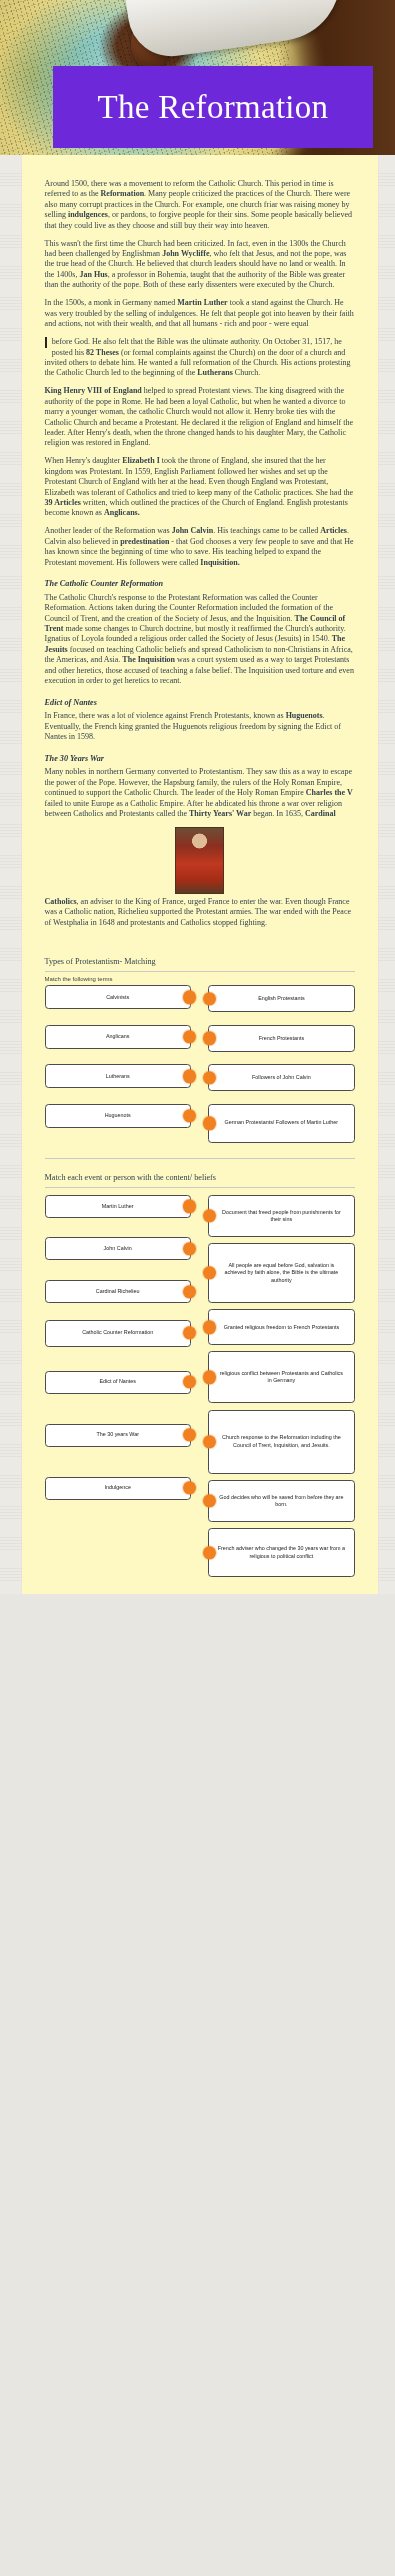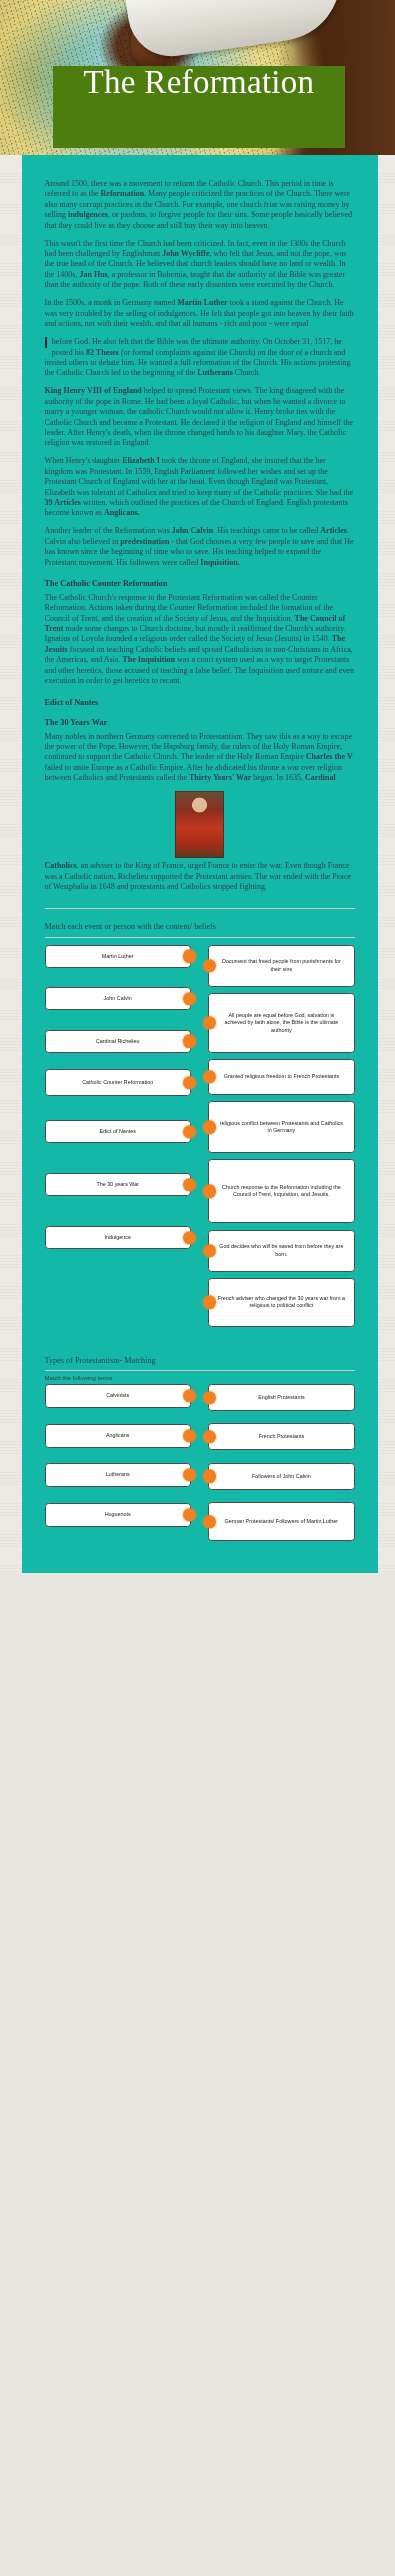--- a/index.html
+++ b/index.html
@@ -53,55 +53,56 @@
     transform:rotate(-8deg);
     box-shadow:0 3.1px 5.2px rgba(0,0,0,.28);
   }
   .hero-knob{
     position:absolute; left:131px; top:14.4px; width:40px; height:57px;
     border-radius:50%;
     background:radial-gradient(circle at 40% 35%, #8a4a26 0%, #5d2f14 60%, #3d1d0c 100%);
     box-shadow:0 1.5px 4.1px rgba(0,0,0,.4);
   }
   .hero-banner {
-    position:absolute; left:53px; top:66px; width:292px; height:82px;
-    background:#4d7c0f;
-    display:flex; align-items:flex-start; justify-content:center;
+    position:absolute; left:53px; top:66px; width:320px; height:82px;
+    background:#6d28d9;
+    display:flex; align-items:center; justify-content:center;
     z-index:3;
   }
   .hero-title {
     color:#ffffff;
     font-family:"Liberation Serif", serif;
     font-size:33px;
     letter-spacing:0.3px;
     line-height:1;
   }
 
   
   .sheet {
     position:relative; z-index:2;
     margin:0 18.5px 0 21.6px;
-    background:#14b8a6;
-    padding:24px 23px 32px 23px;
+    background:#fef9c3;
+    padding:24px 23px 17px 23px;
     min-height:52px;
     box-shadow:0 0 0 0.5px rgba(0,0,0,.03);
   }
   .sheet p {
     margin:0 0 7.7px 0;
     font-size:8px;
     line-height:1.30;
     text-align:left;
     color:#33424f;
   }
   .sheet p b, .sheet p strong { font-weight:bold; }
   .sheet h3 {
     margin:11.3px 0 4.6px 0;
     font-size:8.2px;
     font-weight:bold;
     color:#2b3946;
+    font-style:italic;
   }
 
   
   .inline-img { float:left; margin:1px 5.2px 2.1px 0; }
   .luther-img {
     width:44px; height:54px;
     background:
       radial-gradient(circle at 50% 32%, #d7b48e 0 8.2px, rgba(0,0,0,0) 8.8px),
       linear-gradient(180deg,#2a2118 0%, #171310 60%, #0d0b09 100%);
     border:0.5px solid #2a2520;
@@ -185,28 +186,81 @@
     </div>
 
     <p><b>King Henry VIII of England</b> helped to spread Protestant views. The king disagreed with the authority of the pope in Rome. He had been a loyal Catholic, but when he wanted a divorce to marry a younger woman, the catholic Church would not allow it. Henry broke ties with the Catholic Church and became a Protestant. He declared it the religion of England and himself the leader. After Henry's death, when the throne changed hands to his daughter Mary, the Catholic religion was restored in England.</p>
     <p>When Henry's daughter <b>Elizabeth I</b> took the throne of England, she insured that the her kingdom was Protestant. In 1559, English Parliament followed her wishes and set up the Protestant Church of England with her at the head. Even though England was Protestant, Elizabeth was tolerant of Catholics and tried to keep many of the Catholic practices. She had the <b>39 Articles</b> written, which outlined the practices of the Church of England. English protestants become known as <b>Anglicans.</b></p>
     <p>Another leader of the Reformation was <b>John Calvin</b>. His teachings came to be called <b>Articles</b>. Calvin also believed in <b>predestination</b> - that God chooses a very few people to save and that He has known since the beginning of time who to save. His teaching helped to expand the Protestant movement. His followers were called <b>Inquisition.</b></p>
 
     <h3>The Catholic Counter Reformation</h3>
     <p>The Catholic Church's response to the Protestant Reformation was called the Counter Reformation. Actions taken during the Counter Reformation included the formation of the Council of Trent, and the creation of the Society of Jesus, and the Inquisition. <b>The Council of Trent</b> made some changes to Church doctrine, but mostly it reaffirmed the Church's authority.  Ignatius of Loyola founded a religious order called the Society of Jesus (Jesuits) in 1540. <b>The Jesuits</b>  focused on teaching Catholic beliefs and spread Catholicism to non-Christians in Africa, the Americas, and Asia. <b>The Inquisition</b> was a court system used as a way to target Protestants and other heretics, those accused of teaching a false belief. The Inquisition used torture and even execution in order to get heretics to recant.</p>
 
     <h3>Edict of Nantes</h3>
+    <p>In France, there was a  lot of violence against French Protestants, known as <b>Huguenots</b>. Eventually, the French king granted the Huguenots religious freedom by signing the Edict of Nantes in 1598.</p>
 
     <h3>The 30 Years War</h3>
     <p>Many nobles in northern Germany converted to Protestantism. They saw this as a way to escape the power of the Pope. However, the Hapsburg family, the rulers of the Holy Roman Empire, continued to support the Catholic Church. The leader of the Holy Roman Empire <b>Charles the V</b> failed to unite Europe as a Catholic Empire. After he abdicated his throne  a war over religion between Catholics and Protestants called the <b>Thirty Years' War</b> began. In 1635, <b>Cardinal</b></p>
 
     <div class="richelieu-wrap">
       <span class="richelieu-img"></span>
     </div>
     <p><b>Catholics</b>, an adviser to the King of France, urged France to enter the war. Even though France was a Catholic nation, Richelieu supported the Protestant armies. The war ended with the Peace of Westphalia in 1648 and protestants and Catholics stopped fighting.</p>
+
+    <div class="exercise">
+      <div style="height:13.4px"></div>
+      <div class="exercise-title">Types of Protestantism- Matching</div>
+      <hr class="exercise-rule">
+      <div class="exercise-sub">Match the following terms</div>
+
+      <div class="match-grid">
+        <div class="match-col" id="ex2-left">
+            <div class="match-card" style="min-height: 24px;">
+              <span>Calvinists</span>
+              <span class="dot dot-right"></span>
+            </div>
+            <div class="spacer" style="height: 15.5px;"></div>
+            <div class="match-card" style="min-height: 24px;">
+              <span>Anglicans</span>
+              <span class="dot dot-right"></span>
+            </div>
+            <div class="spacer" style="height: 15.5px;"></div>
+            <div class="match-card" style="min-height: 24px;">
+              <span>Lutherans</span>
+              <span class="dot dot-right"></span>
+            </div>
+            <div class="spacer" style="height: 15.5px;"></div>
+            <div class="match-card" style="min-height: 24px;">
+              <span>Huguenots</span>
+              <span class="dot dot-right"></span>
+            </div>
+          </div>
+        <div class="match-col" id="ex2-right">
+            <div class="match-card" style="min-height: 27px;">
+              <span>English Protestants</span>
+              <span class="dot dot-left"></span>
+            </div>
+            <div class="spacer" style="height: 12.4px;"></div>
+            <div class="match-card" style="min-height: 27px;">
+              <span>French Protestants</span>
+              <span class="dot dot-left"></span>
+            </div>
+            <div class="spacer" style="height: 12.4px;"></div>
+            <div class="match-card" style="min-height: 27px;">
+              <span>Followers of John Calvin</span>
+              <span class="dot dot-left"></span>
+            </div>
+            <div class="spacer" style="height: 12.4px;"></div>
+            <div class="match-card" style="min-height: 39px;">
+              <span>German Protestants/ Followers of Martin Luther</span>
+              <span class="dot dot-left"></span>
+            </div>
+          </div>
+      </div>
+    </div>
 
     <div class="exercise">
       <hr class="exercise-rule">
       <div style="height:13.4px"></div>
       <div class="exercise-title">Match each event or person with the content/ beliefs</div>
       <hr class="exercise-rule">
       <div style="height:7.2px"></div>
 
       <div class="match-grid">
         <div class="match-col" id="ex1-left">
@@ -277,67 +331,15 @@
             </div>
             <div class="spacer" style="height: 6.2px;"></div>
             <div class="match-card" style="min-height: 49px;">
               <span>French adviser who changed the 30 years war from a religious to political conflict</span>
               <span class="dot dot-left"></span>
             </div>
           </div>
       </div>
     </div>
 
-    <div class="exercise">
-      <div style="height:13.4px"></div>
-      <div class="exercise-title">Types of Protestantism- Matching</div>
-      <hr class="exercise-rule">
-      <div class="exercise-sub">Match the following terms</div>
-
-      <div class="match-grid">
-        <div class="match-col" id="ex2-left">
-            <div class="match-card" style="min-height: 24px;">
-              <span>Calvinists</span>
-              <span class="dot dot-right"></span>
-            </div>
-            <div class="spacer" style="height: 15.5px;"></div>
-            <div class="match-card" style="min-height: 24px;">
-              <span>Anglicans</span>
-              <span class="dot dot-right"></span>
-            </div>
-            <div class="spacer" style="height: 15.5px;"></div>
-            <div class="match-card" style="min-height: 24px;">
-              <span>Lutherans</span>
-              <span class="dot dot-right"></span>
-            </div>
-            <div class="spacer" style="height: 15.5px;"></div>
-            <div class="match-card" style="min-height: 24px;">
-              <span>Huguenots</span>
-              <span class="dot dot-right"></span>
-            </div>
-          </div>
-        <div class="match-col" id="ex2-right">
-            <div class="match-card" style="min-height: 27px;">
-              <span>English Protestants</span>
-              <span class="dot dot-left"></span>
-            </div>
-            <div class="spacer" style="height: 12.4px;"></div>
-            <div class="match-card" style="min-height: 27px;">
-              <span>French Protestants</span>
-              <span class="dot dot-left"></span>
-            </div>
-            <div class="spacer" style="height: 12.4px;"></div>
-            <div class="match-card" style="min-height: 27px;">
-              <span>Followers of John Calvin</span>
-              <span class="dot dot-left"></span>
-            </div>
-            <div class="spacer" style="height: 12.4px;"></div>
-            <div class="match-card" style="min-height: 39px;">
-              <span>German Protestants/ Followers of Martin Luther</span>
-              <span class="dot dot-left"></span>
-            </div>
-          </div>
-      </div>
-    </div>
-
   </div>
 </div>
 
 
 </body></html>

